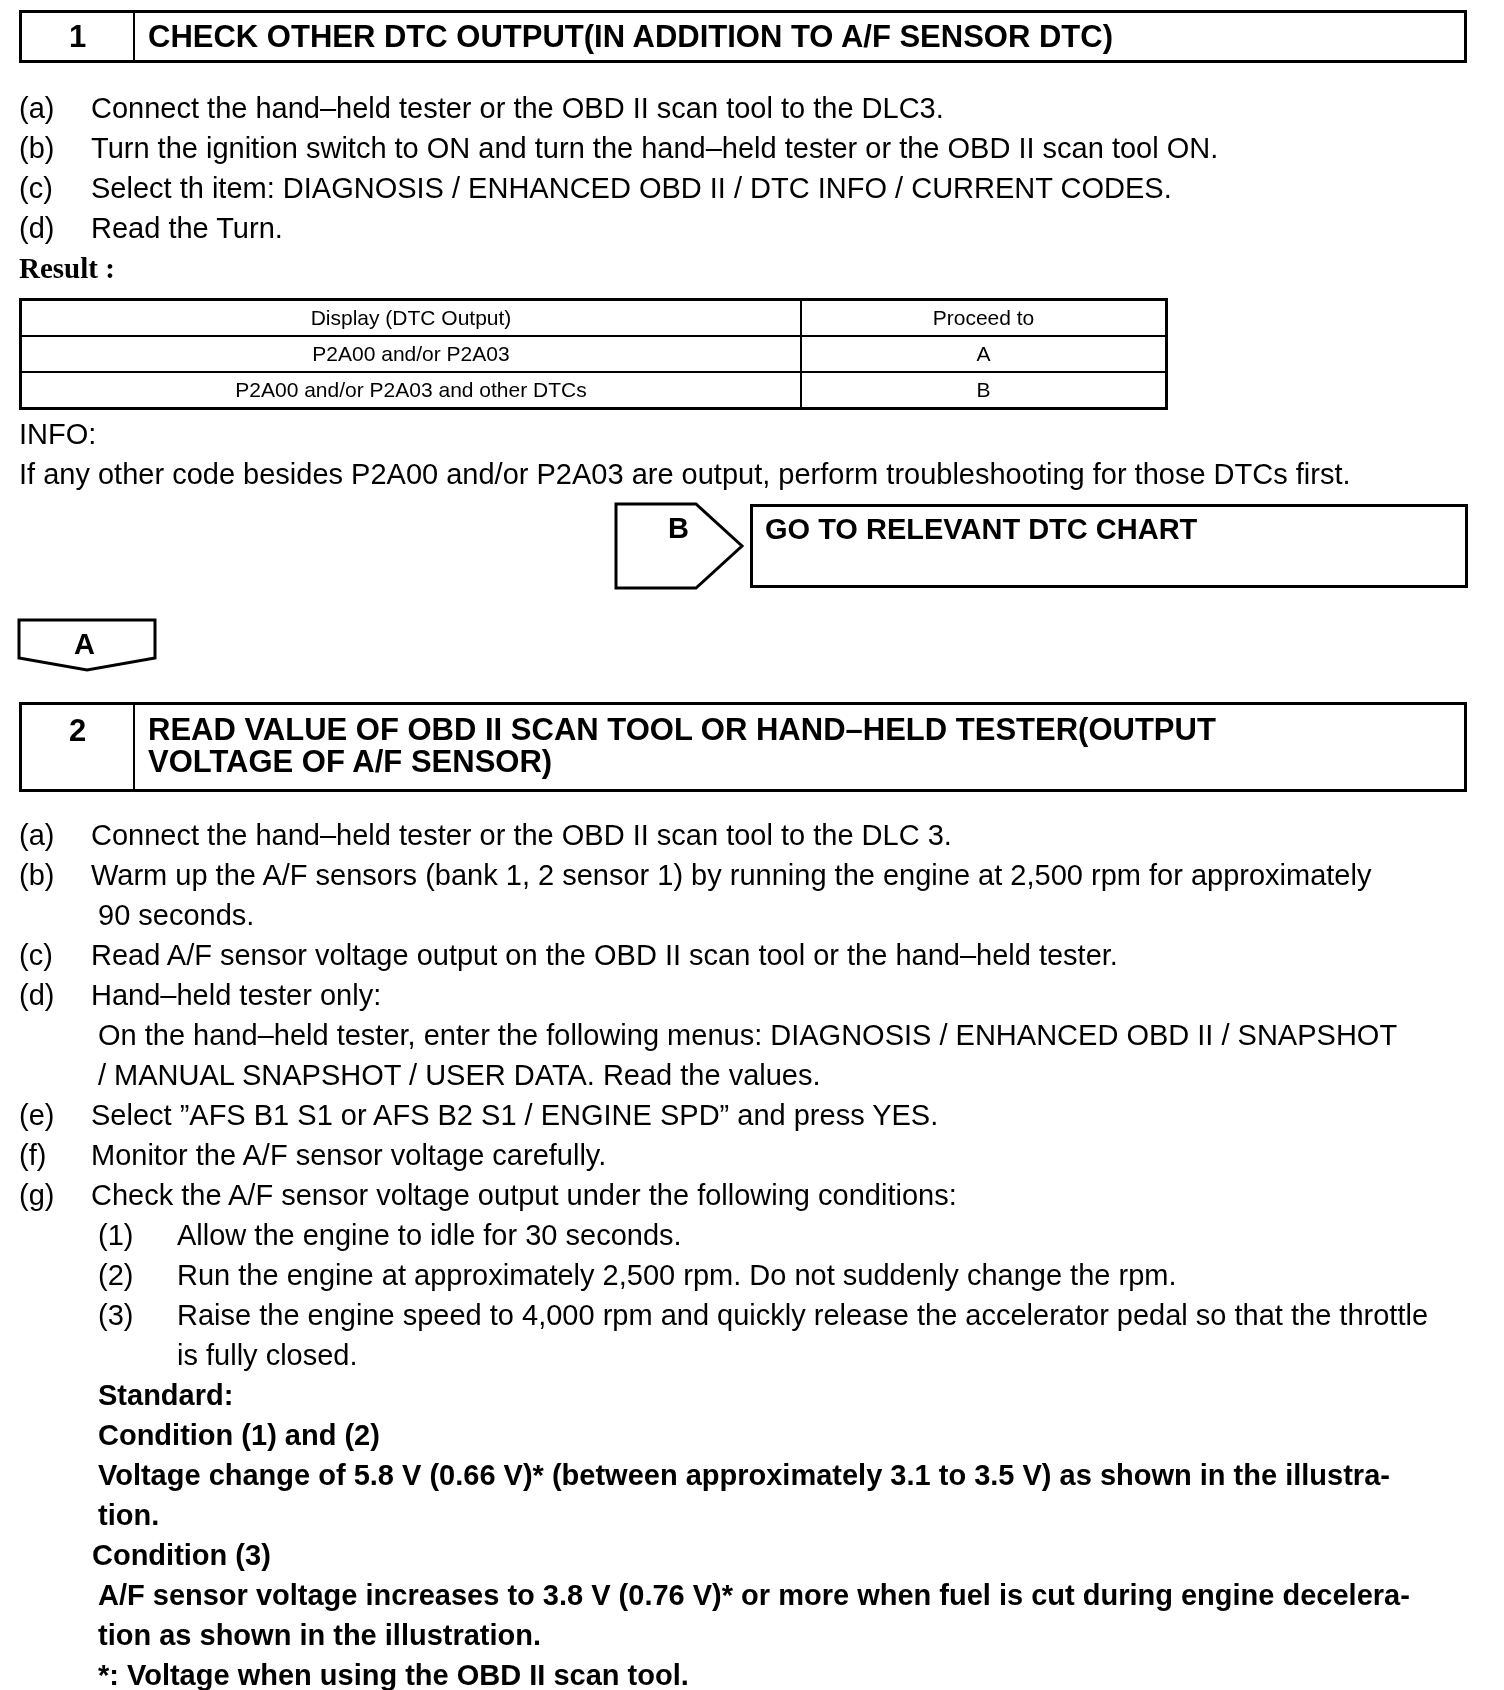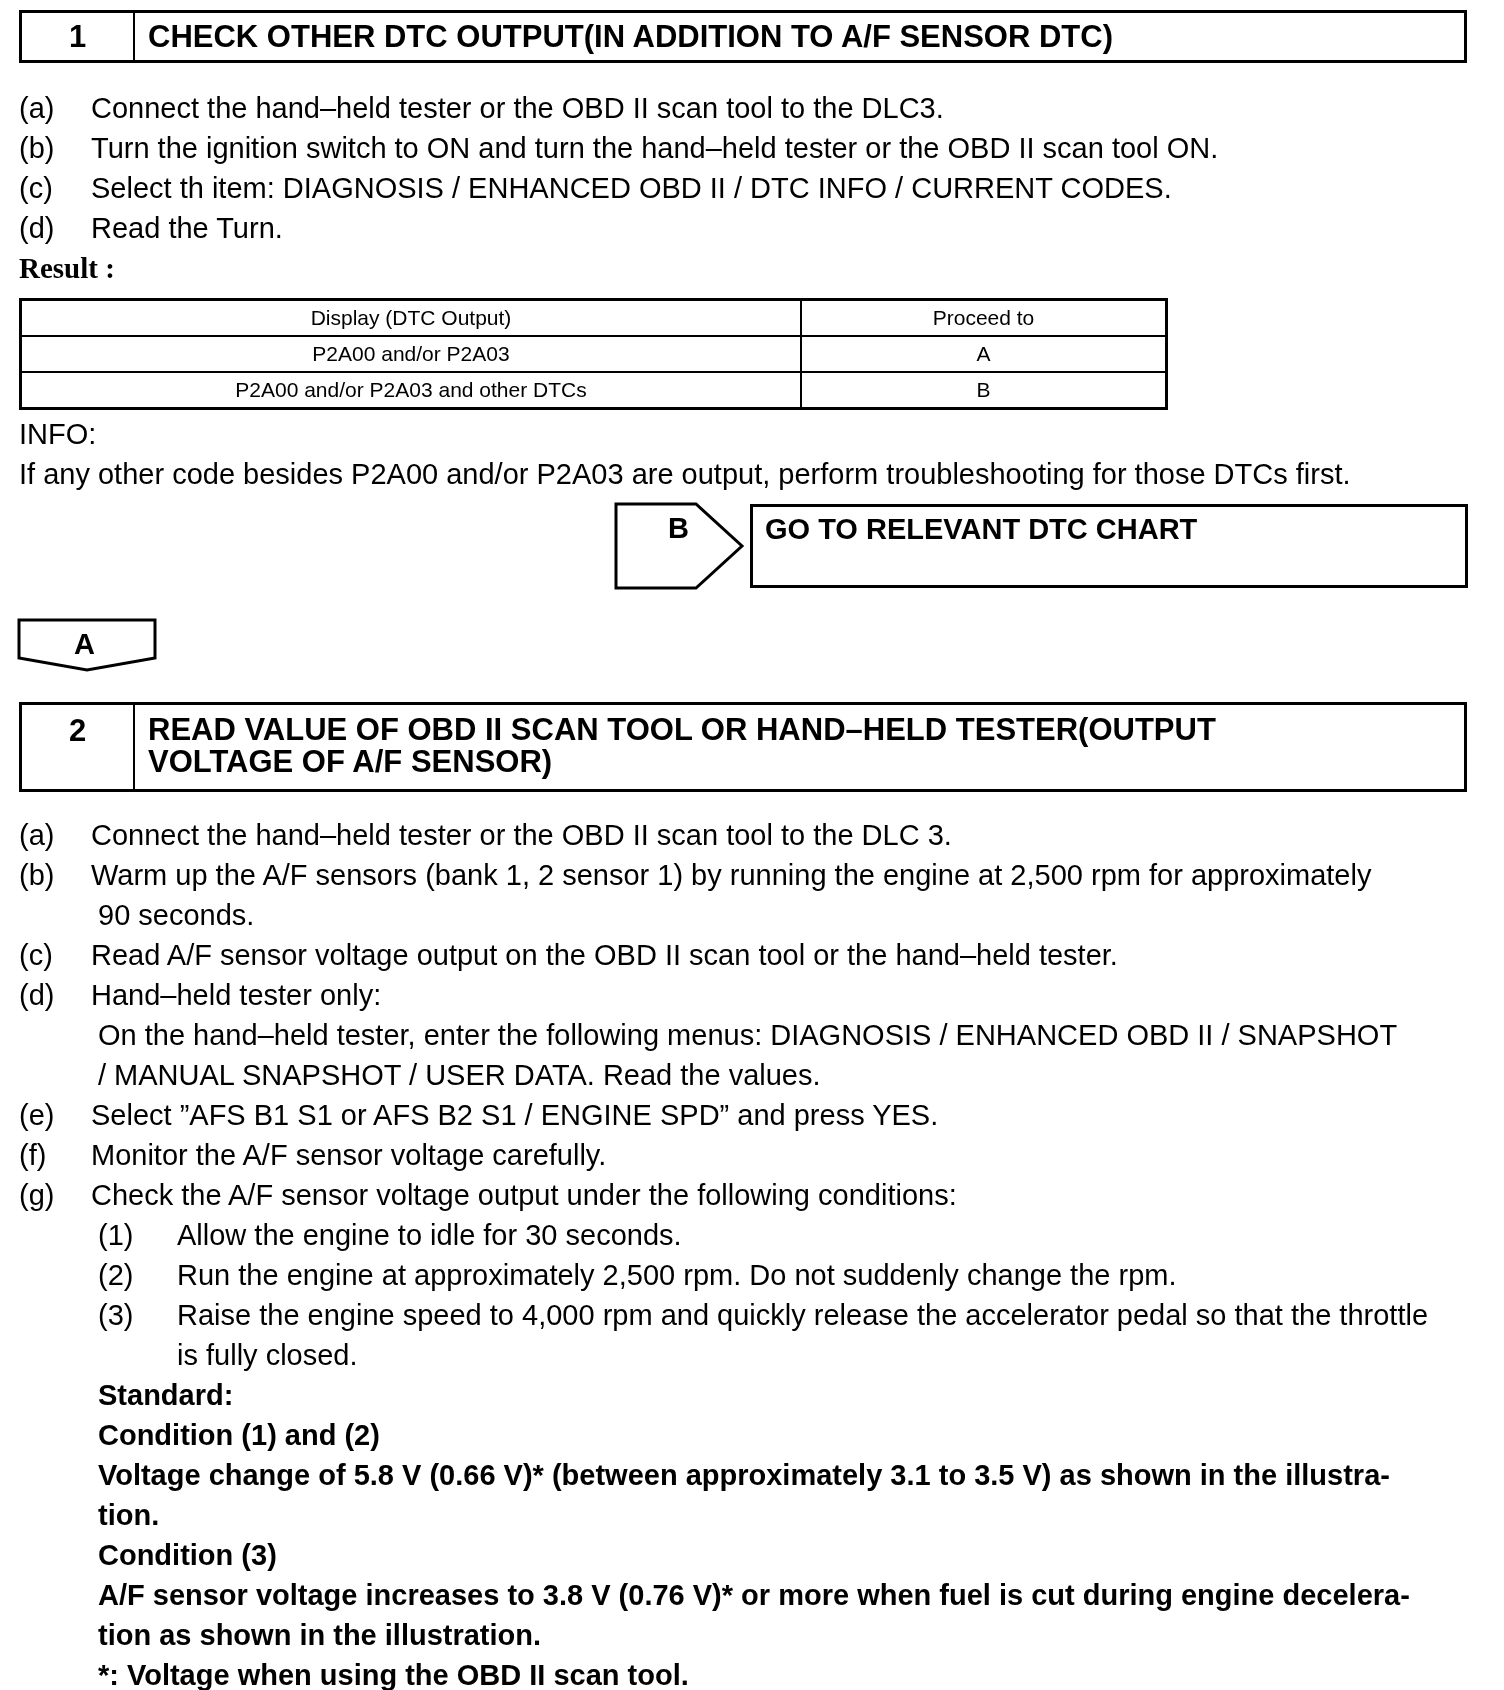--- a/index.html
+++ b/index.html
@@ -168,16 +168,16 @@
 <div class="row sub" style="top:1295px;">
   <span class="lbl">(3)</span>
   <span class="txt">Raise the engine speed to 4,000 rpm and quickly release the accelerator pedal so that the throttle</span>
 </div>
 <div class="cont" style="left:177px;top:1335px;">is fully closed.</div>
 
 <div class="cont bold" style="left:98px;top:1375px;">Standard:</div>
 <div class="cont bold" style="left:98px;top:1415px;">Condition (1) and (2)</div>
 <div class="cont bold" style="left:98px;top:1455px;">Voltage change of 5.8 V (0.66 V)* (between approximately 3.1 to 3.5 V) as shown in the illustra-</div>
 <div class="cont bold" style="left:98px;top:1495px;">tion.</div>
-<div class="cont bold" style="left:98px;top:1535px;">Condition (3)</div>
+<div class="cont bold" style="left:92px;top:1535px;">Condition (3)</div>
 <div class="cont bold" style="left:98px;top:1575px;">A/F sensor voltage increases to 3.8 V (0.76 V)* or more when fuel is cut during engine decelera-</div>
 <div class="cont bold" style="left:98px;top:1615px;">tion as shown in the illustration.</div>
 <div class="cont bold" style="left:98px;top:1655px;">*: Voltage when using the OBD II scan tool.</div>
 
 </body></html>

